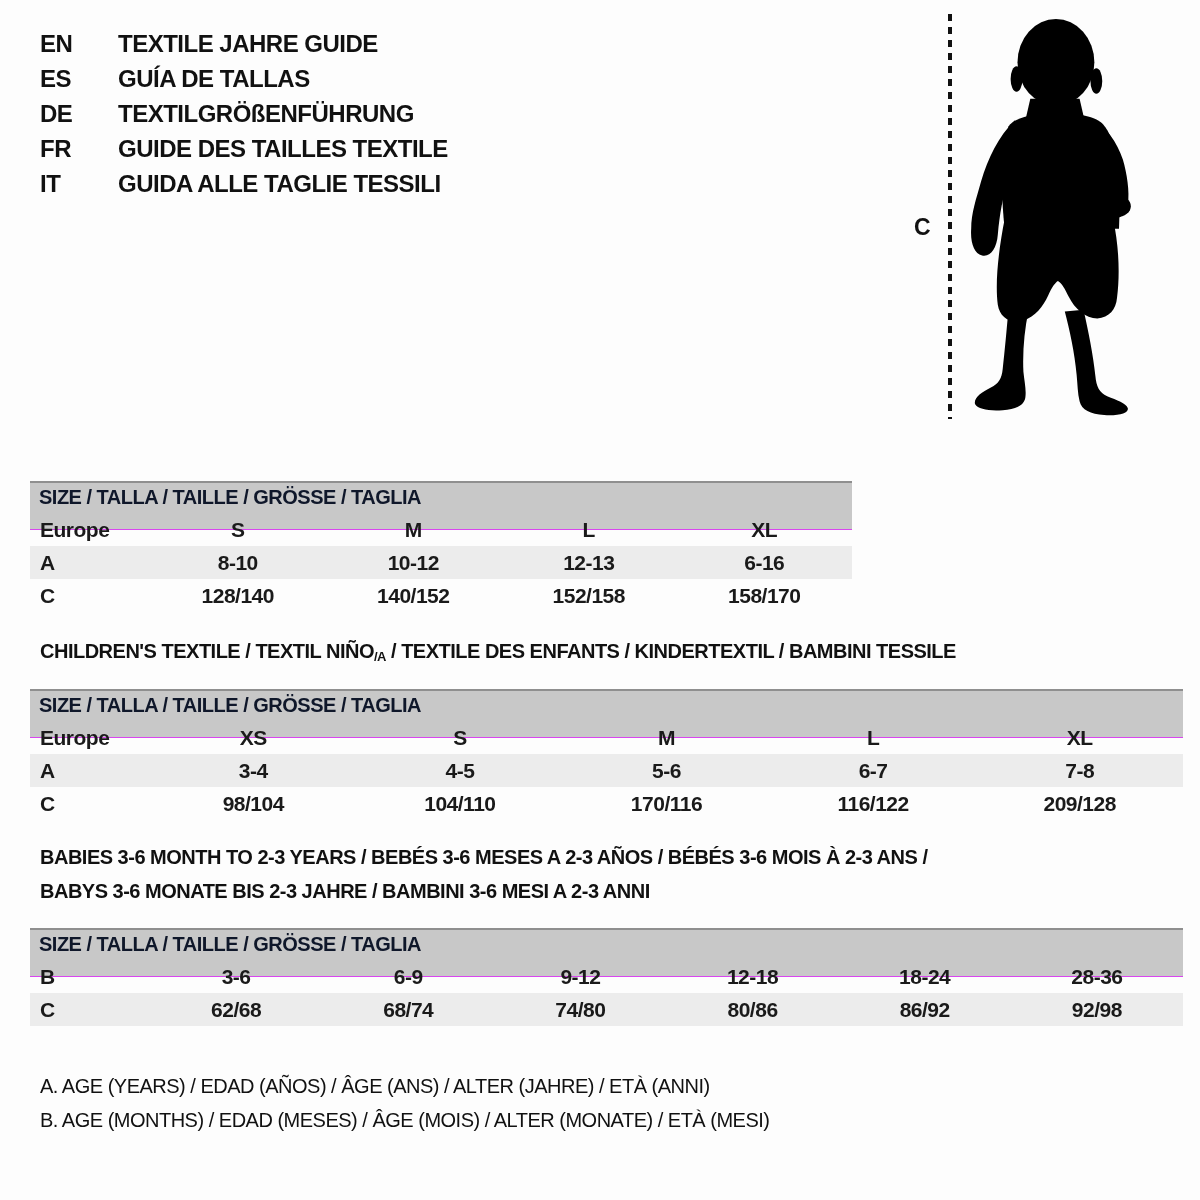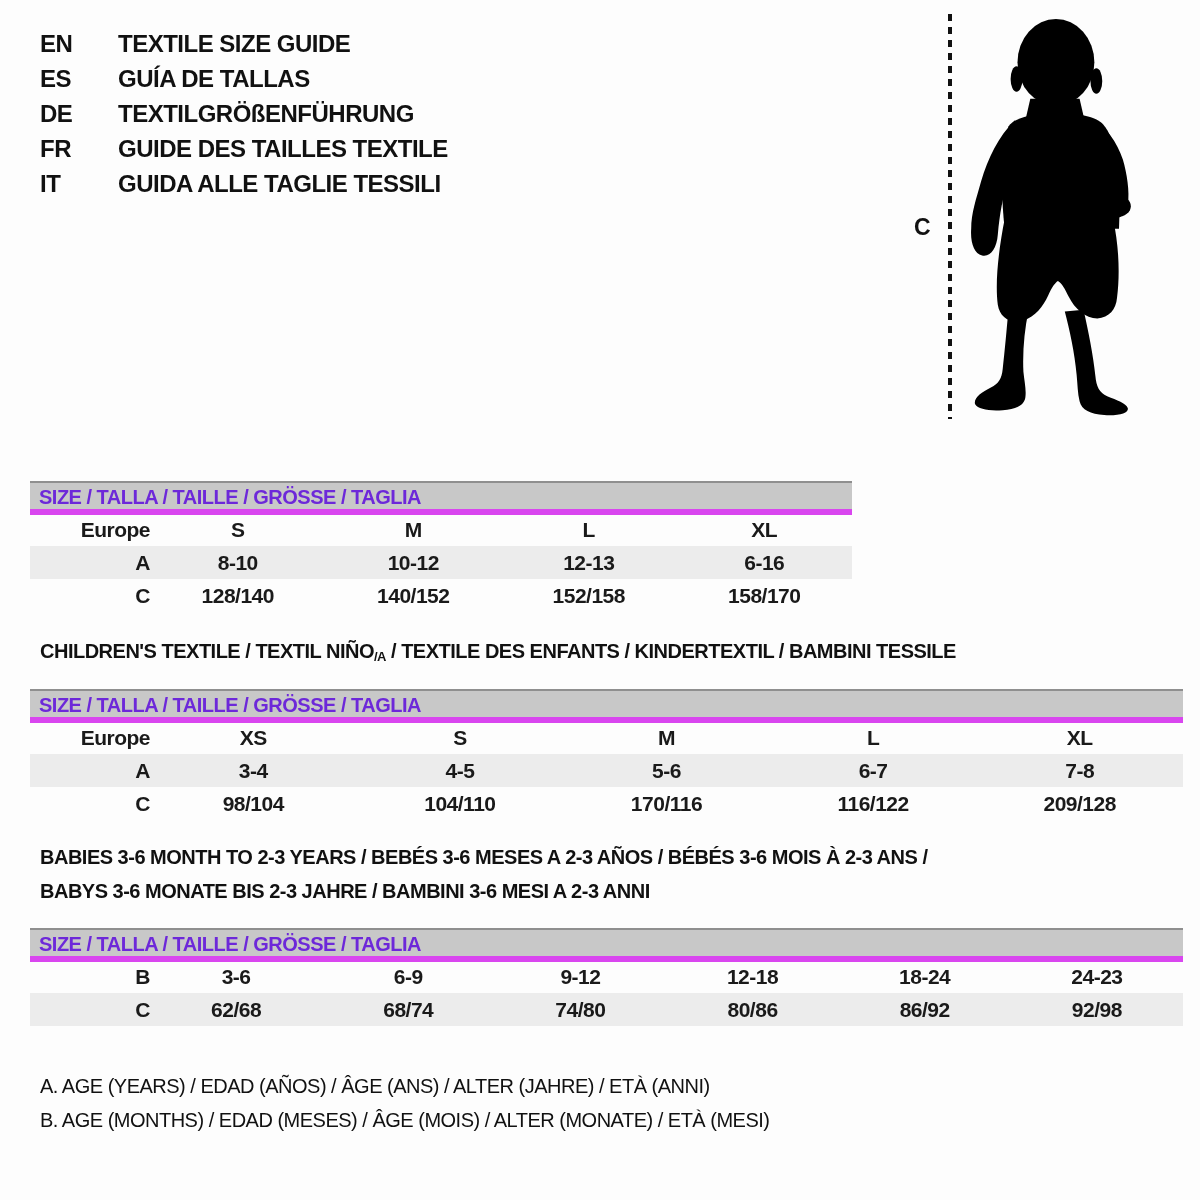--- a/index.html
+++ b/index.html
@@ -32,38 +32,38 @@
   }
   .silhouette { position:absolute; left:968px; top:16px; }
 
   
   .sec-heading {
     position:absolute; left:40px;
     font-weight:700; font-size:20px; letter-spacing:-0.5px; white-space:nowrap;
   }
   .sec-heading .sub { font-size:13px; vertical-align:-3px; }
   .size-bar {
-    position:absolute; left:30px; height:34px;
+    position:absolute; left:30px; height:49px;
     background:#c8c8c8;
     border-top:2px solid #8f8f8f;
-    border-bottom:6px solid #d946ef;
+    border-bottom:1px solid #d946ef;
     font-weight:700; font-size:20px; letter-spacing:-0.5px;
-    color:#6d28d9;
+    color:#0f172a;
     line-height:28px; padding-left:9px;
   }
   table.size-table {
     position:absolute; left:30px;
     border-collapse:collapse; table-layout:fixed;
   }
   table.size-table td {
     height:33px; text-align:center;
     font-weight:700; font-size:21px; letter-spacing:-0.5px;
     color:#1a1a1a; vertical-align:middle;
   }
-  table.size-table td.row-label { width:120px; text-align:right; padding-left:10px; }
+  table.size-table td.row-label { width:120px; text-align:left; padding-left:10px; }
   table.size-table tr.shaded { background:#ececec; }
 
   
   .t-junior { width:822px; }
   .bar-junior { width:822px; }
   .t-wide { width:1153px; }
   .bar-wide { width:1153px; }
 
   
   .h-junior   { top:433px; }
@@ -85,21 +85,21 @@
   }
 </style>
 </head>
 <body>
 
 <div class="page">
 
   <div class="lang-list">
     <div class="lang-row">
       <span class="lang-code">EN</span>
-      <span class="lang-label">TEXTILE SIZE GUIDE</span>
+      <span class="lang-label">TEXTILE JAHRE GUIDE</span>
     </div>
     <div class="lang-row">
       <span class="lang-code">ES</span>
       <span class="lang-label">GUÍA DE TALLAS</span>
     </div>
     <div class="lang-row">
       <span class="lang-code">DE</span>
       <span class="lang-label">TEXTILGRÖßENFÜHRUNG</span>
     </div>
     <div class="lang-row">
@@ -193,21 +193,21 @@
   <div class="size-bar bar-wide bar-b">SIZE / TALLA / TAILLE / GRÖSSE / TAGLIA</div>
   <table class="size-table t-wide tb-b">
     <tbody>
         <tr>
           <td class="row-label">B</td>
           <td>3-6</td>
           <td>6-9</td>
           <td>9-12</td>
           <td>12-18</td>
           <td>18-24</td>
-          <td>24-23</td>
+          <td>28-36</td>
         </tr>
         <tr class="shaded">
           <td class="row-label">C</td>
           <td>62/68</td>
           <td>68/74</td>
           <td>74/80</td>
           <td>80/86</td>
           <td>86/92</td>
           <td>92/98</td>
         </tr>

